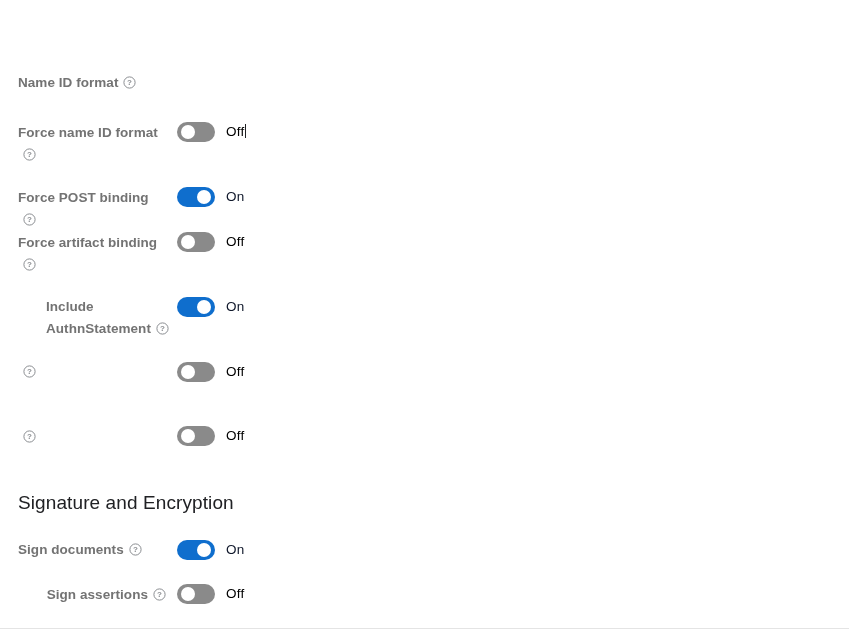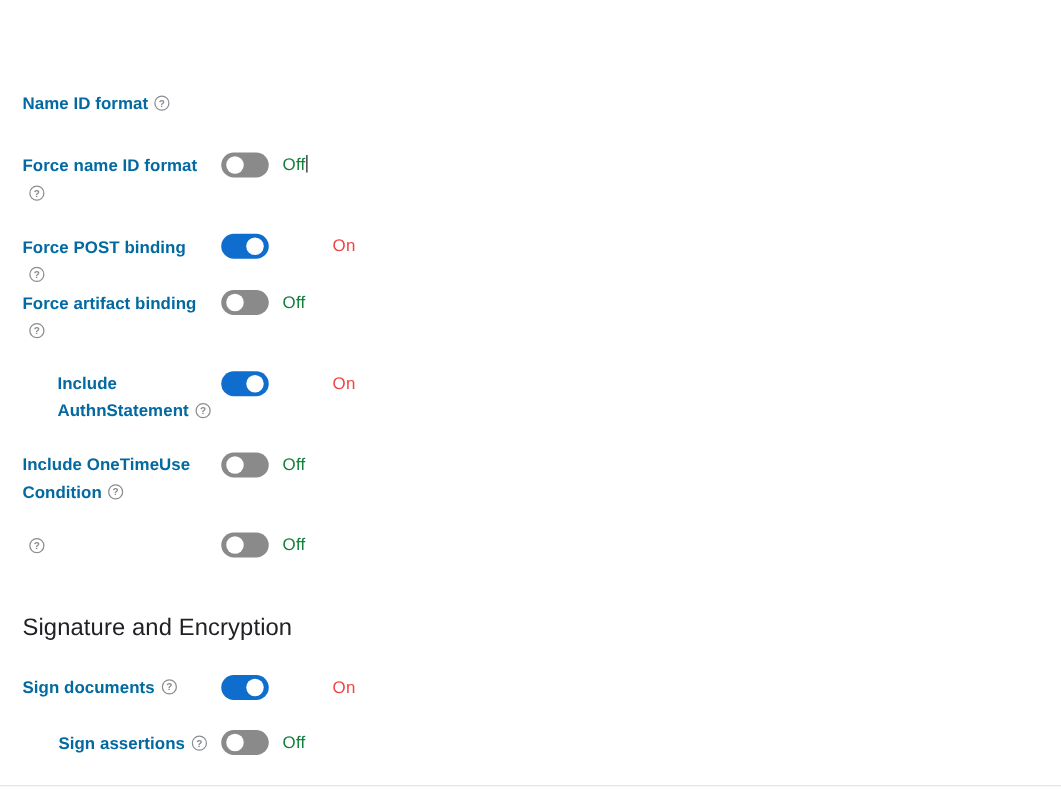--- a/index.html
+++ b/index.html
@@ -43,21 +43,21 @@
     width: 849px;
   }
 
   .row-label {
     position: absolute;
     left: 18px;
     width: 148px;
     font-size: 13.5px;
     font-weight: bold;
     line-height: 21.5px;
-    color: #0369a1;
+    color: #737373;
     letter-spacing: 0.05px;
   }
   .row-label .lbl-text { }
 
   
   .help-icon {
     display: inline-block;
     vertical-align: -2px;
     width: 13px;
     height: 13px;
@@ -120,22 +120,22 @@
   .toggle.on  .knob { right: 4px; }
   .toggle.off .knob { left: 4px; }
 
   .toggle-state {
     position: absolute;
     left: 226px;
     font-size: 13.5px;
     letter-spacing: 0.2px;
     white-space: nowrap;
   }
-  .toggle-state.on  { color: #ef4444; margin-left: 40px; }
-  .toggle-state.off { color: #15803d; }
+  .toggle-state.on  { color: #0f172a; }
+  .toggle-state.off { color: #000000; }
 
   
   .caret {
     display: inline-block;
     width: 1px;
     height: 14px;
     background: #202124;
     vertical-align: -2px;
     margin-left: 1px;
   }
@@ -213,21 +213,21 @@
           </svg></span>
     </div>
     <div class="toggle on" style="top:1px;">
       <span class="knob"></span>
     </div>
     <div class="toggle-state on" style="top:3px;">On</div>
   </div>
 
   <div class="form-row" style="top:361px;">
     <div class="row-label" style="top:0px;">
-      <span>Include OneTimeUse Condition</span><span class="help-icon"><svg width="13" height="13" viewBox="0 0 13 13">
+      <span class="help-icon"><svg width="13" height="13" viewBox="0 0 13 13">
             <circle cx="6.5" cy="6.5" r="5.6" fill="none" stroke="#8a8d91" stroke-width="1"></circle>
             <text x="6.5" y="9.4" font-size="8" font-family="Liberation Sans, sans-serif" fill="#8a8d91" text-anchor="middle">?</text>
           </svg></span>
     </div>
     <div class="toggle off" style="top:1px;">
       <span class="knob"></span>
     </div>
     <div class="toggle-state off" style="top:3px;">Off</div>
   </div>
 

